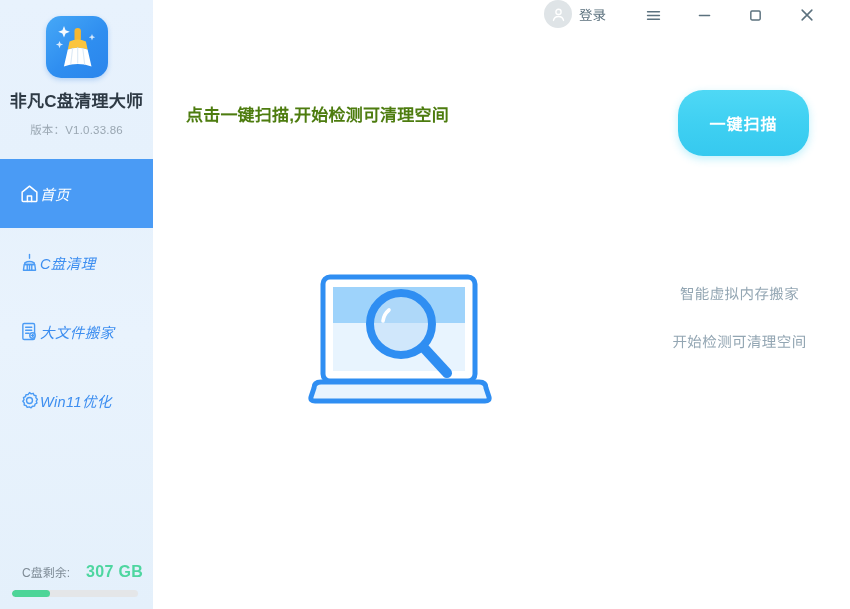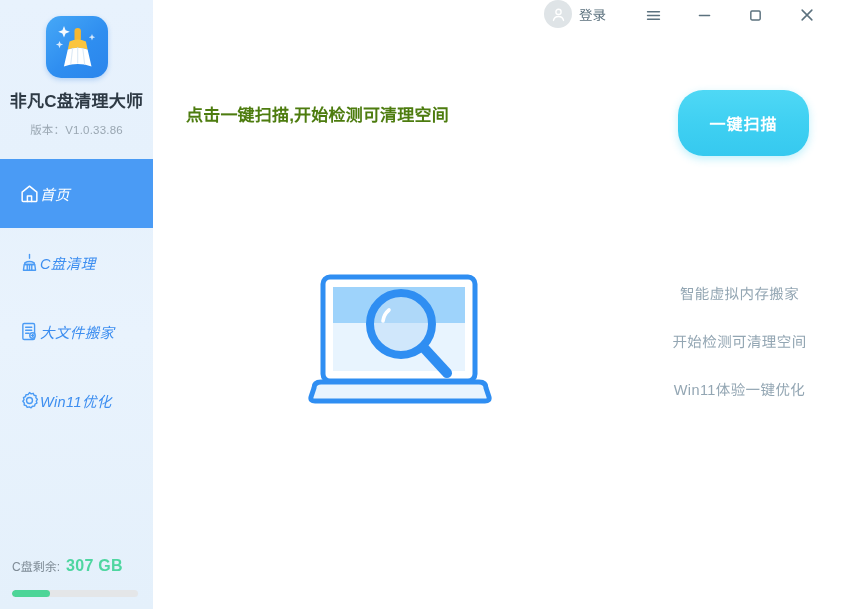--- a/index.html
+++ b/index.html
@@ -46,21 +46,21 @@
   .nav-item .nav-label {
     font-size:14.5px; color:#3d8ef0; letter-spacing:.4px;
   }
   .nav-item.active { background:#4a9bf5; }
   .nav-item.active .nav-label { color:#ffffff; }
   .nav-item.active .nav-ico svg { stroke:#ffffff; }
 
   .disk {
     position:absolute; left:0; bottom:0; width:153px; padding:0 10px 12px 12px;
   }
-  .disk-row { display:flex; align-items:baseline; gap:6px; margin-bottom:15px; }
+  .disk-row { display:flex; align-items:baseline; gap:16px; margin-bottom:9px;justify-content:flex-end; }
   .disk-label { font-size:12px; color:#7e8b96; }
   .disk-value { font-size:16px; font-weight:bold; color:#4ed6a0; letter-spacing:.3px; }
   .disk-bar {
     width:126px; height:7px; border-radius:4px; background:#e4e6e8; overflow:hidden;
   }
   .disk-fill { height:100%; border-radius:4px; background:#4dd598; }
 
   
   .main { position:relative; flex:1; height:609px; background:#ffffff; }
 
@@ -240,18 +240,17 @@
         <circle cx="93" cy="52" r="32" fill="#bcdcf8" opacity=".55"></circle>
         <circle cx="93" cy="52" r="31" fill="none" stroke="#2f8ef2" stroke-width="8"></circle>
         <path d="M81 38 a17 17 0 0 0-6 11" stroke="#ffffff" stroke-width="3.6" stroke-linecap="round" fill="none"></path>
         <path d="M116 76 L139 101" stroke="#2f8ef2" stroke-width="10" stroke-linecap="round"></path>
       </svg>
     </div>
 
     <div class="features">
       <div class="feature">智能虚拟内存搬家</div>
       <div class="feature">开始检测可清理空间</div>
-      <div class="feature">Win11体验一键优化</div>
     </div>
 
   </section>
 
 </div>
 
 </body></html>

